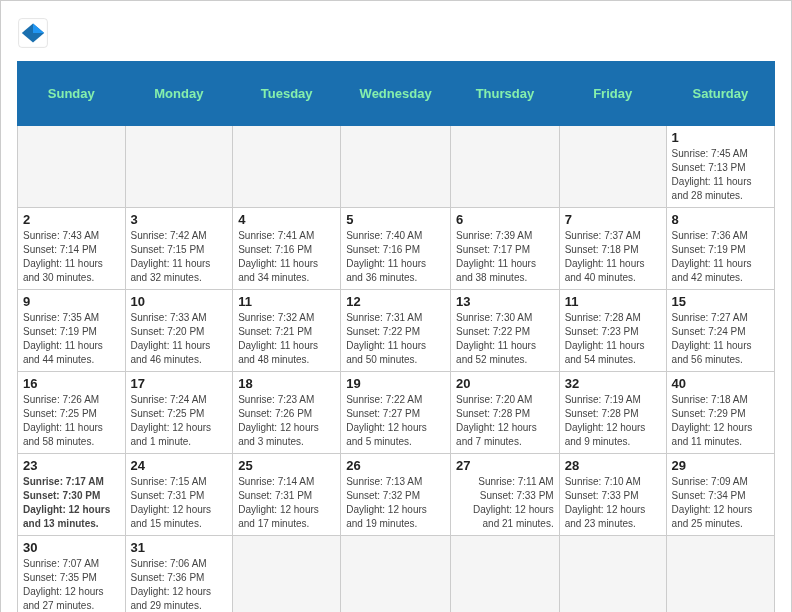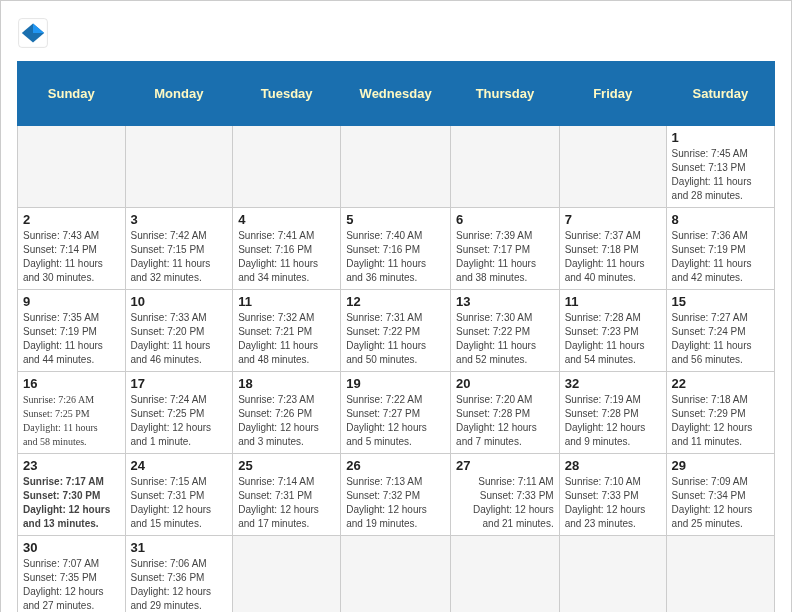--- a/index.html
+++ b/index.html
@@ -53,21 +53,21 @@
       font-size: 14px;
       color: #555;
     }
     .calendar {
       width: 100%;
       border-collapse: collapse;
       border: 1px solid #aaa;
     }
     .calendar th {
       background: #1a6faf;
-      color: #fef9c3;
+      color: #86efac;
       text-align: center;
       padding: 24px 4px;
       font-size: 13px;
       font-weight: bold;
       border: 1px solid #1a6faf;
     }
     .calendar td {
       vertical-align: top;
       border: 1px solid #ccc;
       padding: 4px 5px;
@@ -243,21 +243,21 @@
             <span class="day-number">15</span>
             <div class="day-info" style="white-space: pre-line;">Sunrise: 7:27 AM
 Sunset: 7:24 PM
 Daylight: 11 hours
 and 56 minutes.</div>
           </td>
         </tr>
         <tr>
           <td>
             <span class="day-number">16</span>
-            <div class="day-info" style="white-space: pre-line; font-family: Liberation Serif, serif;">Sunrise: 7:26 AM
+            <div class="day-info" style="white-space: pre-line;">Sunrise: 7:26 AM
 Sunset: 7:25 PM
 Daylight: 11 hours
 and 58 minutes.</div>
           </td>
           <td>
             <span class="day-number">17</span>
             <div class="day-info" style="white-space: pre-line;">Sunrise: 7:24 AM
 Sunset: 7:25 PM
 Daylight: 12 hours
 and 1 minute.</div>
@@ -284,21 +284,21 @@
 and 7 minutes.</div>
           </td>
           <td>
             <span class="day-number">32</span>
             <div class="day-info" style="white-space: pre-line;">Sunrise: 7:19 AM
 Sunset: 7:28 PM
 Daylight: 12 hours
 and 9 minutes.</div>
           </td>
           <td>
-            <span class="day-number">22</span>
+            <span class="day-number">40</span>
             <div class="day-info" style="white-space: pre-line;">Sunrise: 7:18 AM
 Sunset: 7:29 PM
 Daylight: 12 hours
 and 11 minutes.</div>
           </td>
         </tr>
         <tr>
           <td>
             <span class="day-number">23</span>
             <div class="day-info" style="white-space: pre-line; font-weight: bold;">Sunrise: 7:17 AM

